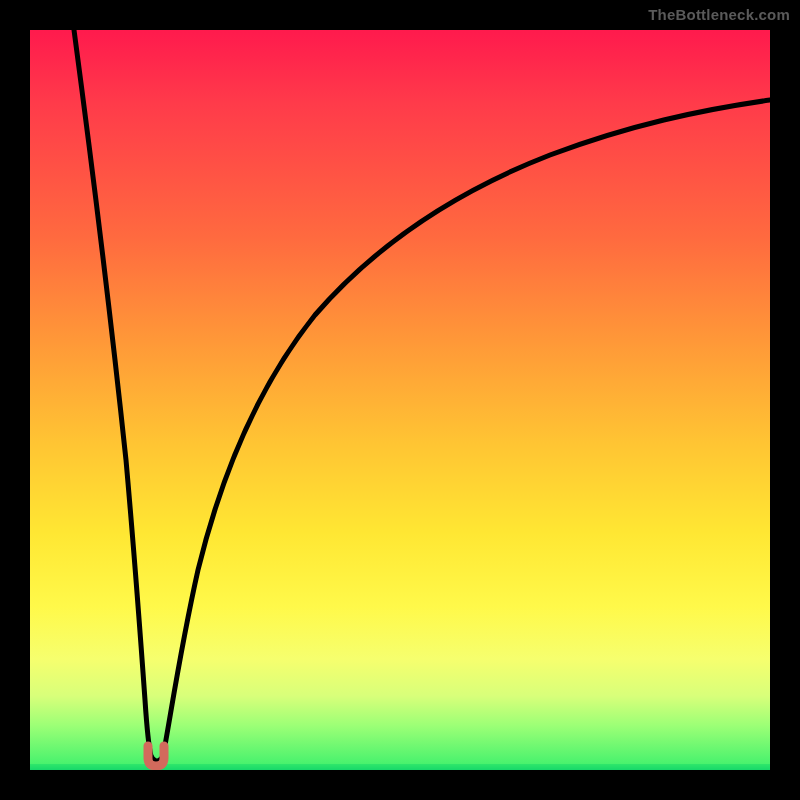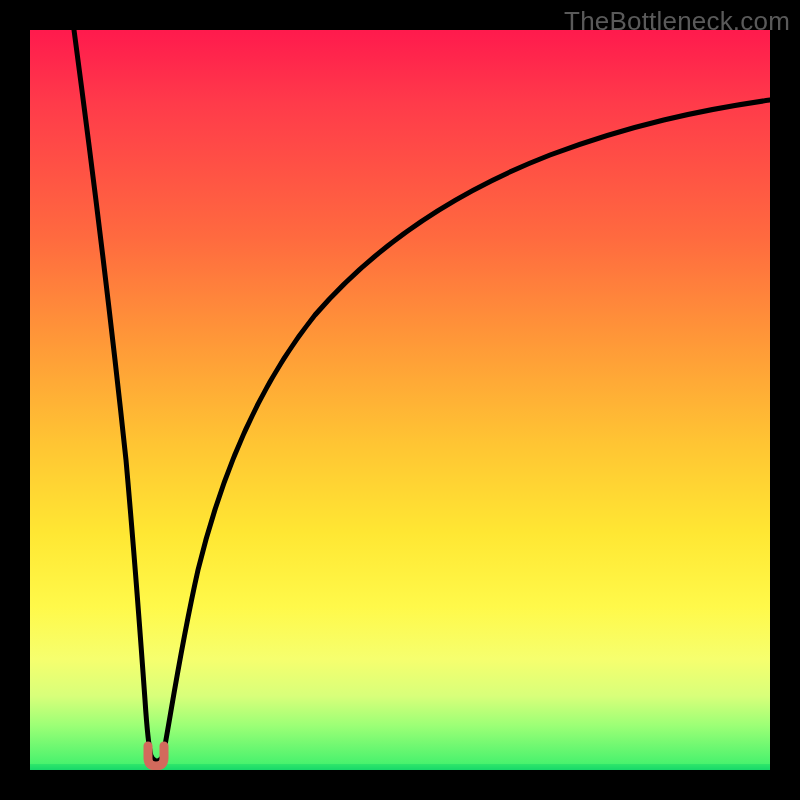--- a/index.html
+++ b/index.html
@@ -39,23 +39,23 @@
       #d8ff7a 90%,
       #9cff76 94%,
       #3bf06c 100%
     );
   }
   .watermark {
     position: absolute;
     top: 6px;
     right: 10px;
     color: #5a5a5a;
-    font-size: 26px;
+    font-size: 15px;
     letter-spacing: 0.2px;
-    font-weight: 400;
+    font-weight: 700;
   }
   svg.curve-layer {
     position: absolute;
     top: 0;
     left: 0;
     width: 740px;
     height: 740px;
   }
   .bottom-highlight {
     

